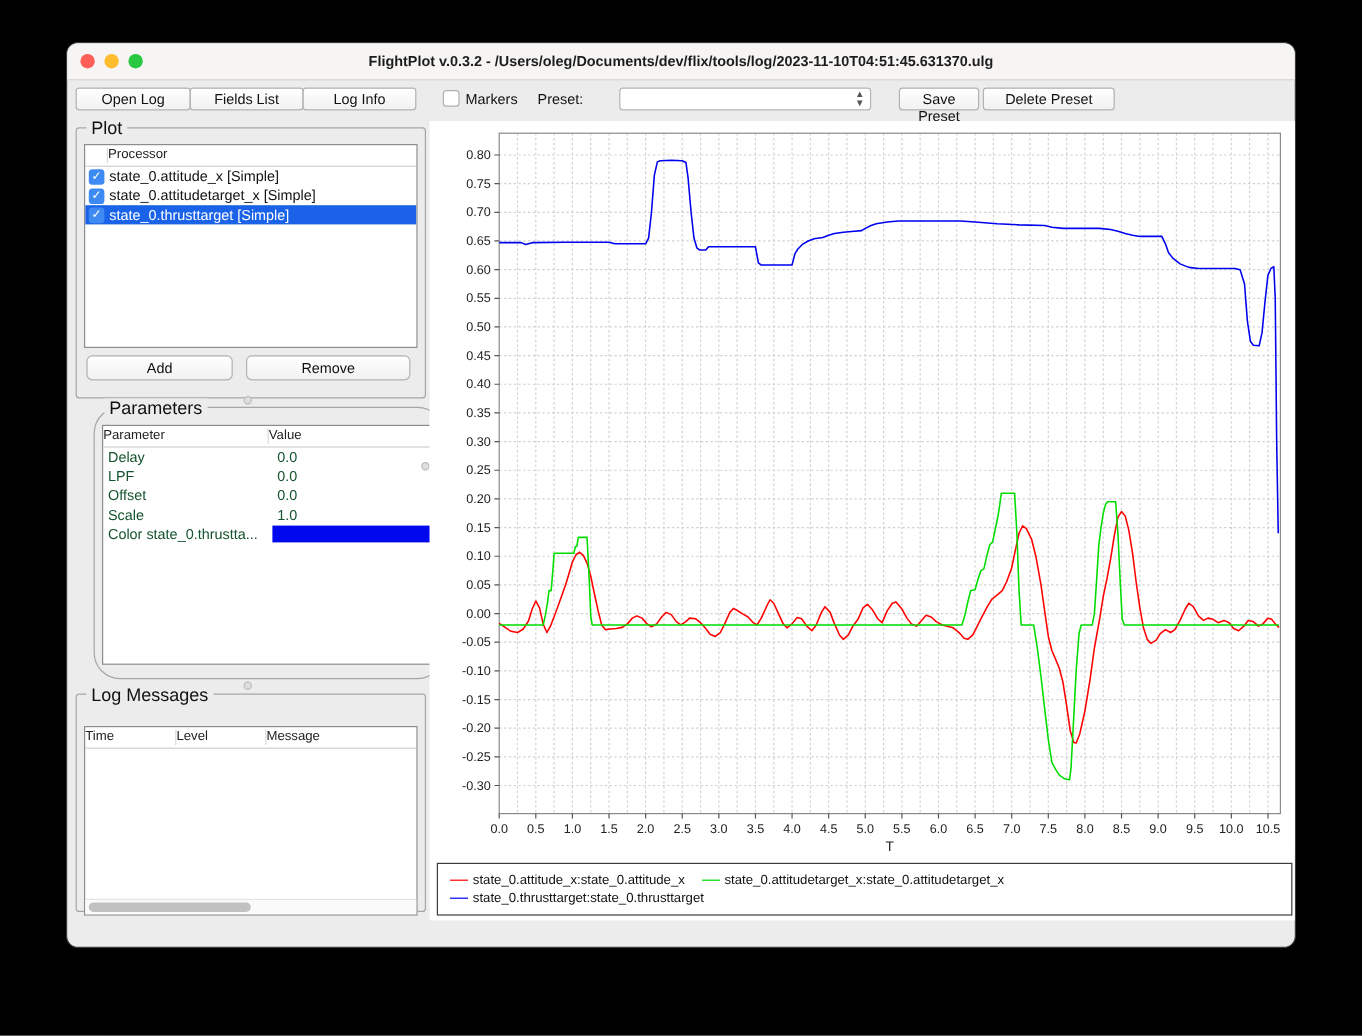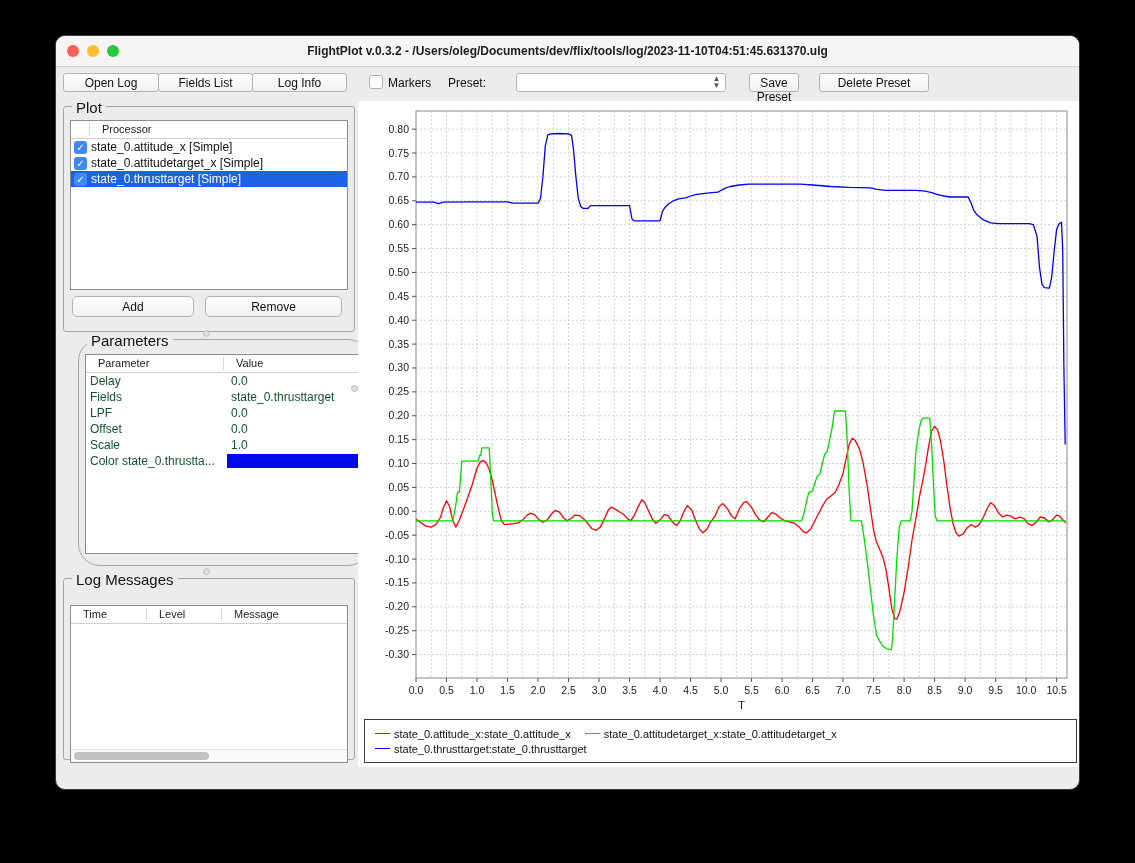--- a/index.html
+++ b/index.html
@@ -13,21 +13,21 @@
   .btn{position:absolute;box-sizing:border-box;border:1px solid #b3b3b3;background:linear-gradient(#ffffff,#f1f1f1);
        font-size:12px;color:#111;text-align:center;border-radius:3px;padding-top:2px;height:19px;cursor:default;}
   .label{position:absolute;font-size:12px;color:#111;}
   .checkbox-sq{position:absolute;width:14px;height:14px;background:#fff;border:1px solid #b0b0b0;border-radius:3px;box-sizing:border-box;}
   .combo{position:absolute;background:#fff;border:1px solid #b6b6b6;border-radius:3px;box-sizing:border-box;}
   .combo .stepper{position:absolute;right:2px;top:1px;width:13px;bottom:1px;color:#555;font-size:8px;line-height:7px;text-align:center;}
   .group{position:absolute;border:1px solid #a6a6a6;border-radius:3px;}
   .group-title{position:absolute;top:-8px;left:8px;background:#ececec;padding:0 4px;font-size:15px;color:#111;}
   .tablebox{position:absolute;background:#fff;border:1px solid #8c8c8c;box-sizing:border-box;overflow:hidden;}
   .thead{display:flex;height:17px;border-bottom:1px solid #cfcfcf;align-items:center;font-size:11px;color:#222;}
-  .thead .hcell{border-left:1px solid #d9d9d9;padding-left:12px;height:13px;line-height:13px;box-sizing:border-box;}
+  .thead .hcell{border-left:1px solid #d9d9d9;padding-left:0;height:13px;line-height:13px;box-sizing:border-box;}
   .thead .hcell:first-child{border-left:none;}
   .list-row{display:flex;align-items:center;height:16px;font-size:12px;color:#111;}
   .list-row.selected{background:#1a63e8;color:#fff;}
   .cb{width:13px;height:13px;border-radius:3px;background:#3d8af2;color:#fff;font-size:10px;line-height:13px;
       text-align:center;margin:0 4px 0 3px;flex:0 0 13px;}
   .param-row{display:flex;height:16px;font-size:12px;color:#14532d;align-items:center;}
   .pcell-name{width:137px;padding-left:4px;flex:0 0 137px;white-space:nowrap;overflow:hidden;}
   .pcell-value{flex:1;padding-left:4px;white-space:nowrap;overflow:hidden;}
   .pcell-value.swatch{padding:0;margin:1px 2px 1px 0;height:14px;}
   .scrollbar-h{position:absolute;height:12px;background:#fafafa;border-top:1px solid #e3e3e3;}
@@ -57,21 +57,21 @@
   <div class="btn" style="left:7px;top:37px;width:96px;">Open Log</div>
   <div class="btn" style="left:102px;top:37px;width:95px;">Fields List</div>
   <div class="btn" style="left:196px;top:37px;width:95px;">Log Info</div>
   <div class="checkbox-sq" style="left:313px;top:39px;"></div>
   <div class="label" style="left:332px;top:40px;">Markers</div>
   <div class="label" style="left:392px;top:40px;">Preset:</div>
   <div class="combo" style="left:460px;top:37px;width:210px;height:19px;">
     <span style="position:absolute;left:5px;top:3px;font-size:12px;color:#111;"></span>
     <span class="stepper">▲<br>▼</span>
   </div>
-  <div class="btn" style="left:693px;top:37px;width:50px;">Save Preset</div>
+  <div class="btn" style="left:693px;top:37px;width:67px;">Save Preset</div>
   <div class="btn" style="left:763px;top:37px;width:110px;">Delete Preset</div>
 
   <div class="group" style="left:7px;top:70px;width:290px;height:224px;">
     <div class="group-title">Plot</div>
     <div class="tablebox" style="left:6px;top:13px;width:278px;height:170px;">
       <div class="thead">
         <div class="hcell" style="width:18px;"></div>
         <div class="hcell" style="flex:1;">Processor</div>
       </div>
       <div>
@@ -99,24 +99,20 @@
     <div class="group-title">Parameters</div>
     <div class="tablebox" style="left:6px;top:14px;width:278px;height:200px;">
       <div class="thead">
         <div class="hcell" style="width:137px;">Parameter</div>
         <div class="hcell" style="flex:1;">Value</div>
       </div>
       <div>
           <div class="param-row">
             <div class="pcell-name">Delay</div>
             <div class="pcell-value">0.0</div>
-          </div>
-          <div class="param-row">
-            <div class="pcell-name">Fields</div>
-            <div class="pcell-value">state_0.thrusttarget</div>
           </div>
           <div class="param-row">
             <div class="pcell-name">LPF</div>
             <div class="pcell-value">0.0</div>
           </div>
           <div class="param-row">
             <div class="pcell-name">Offset</div>
             <div class="pcell-value">0.0</div>
           </div>
           <div class="param-row">

